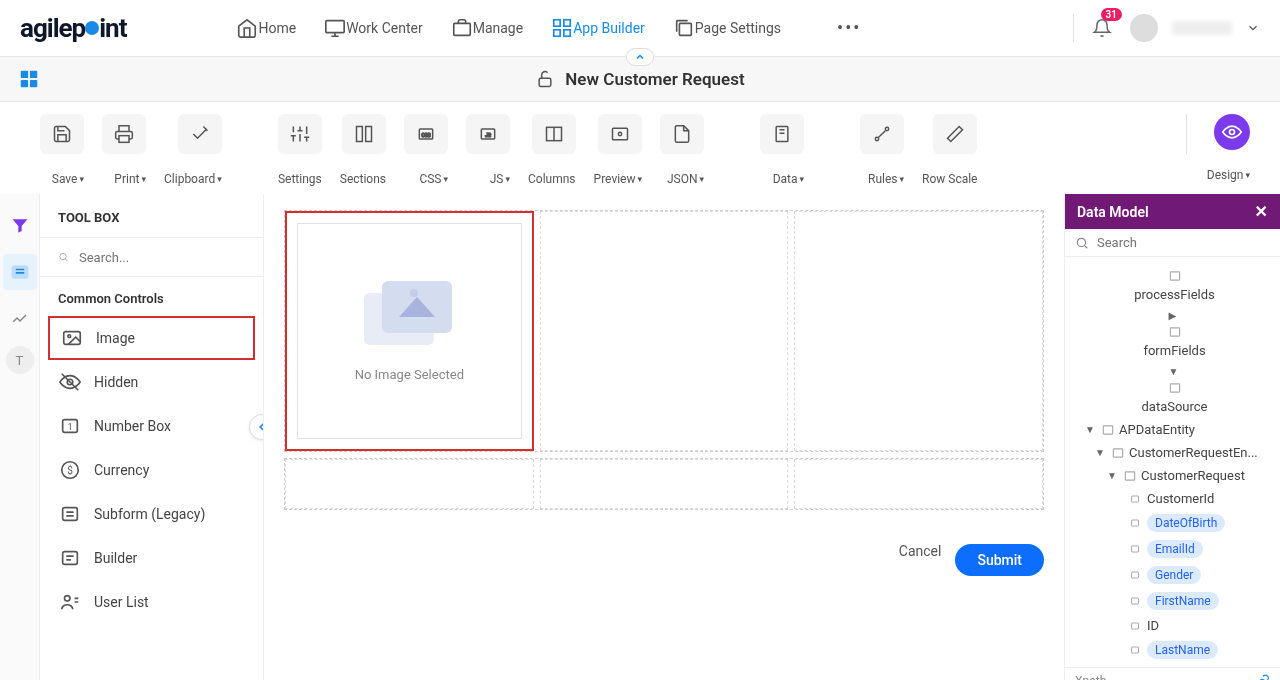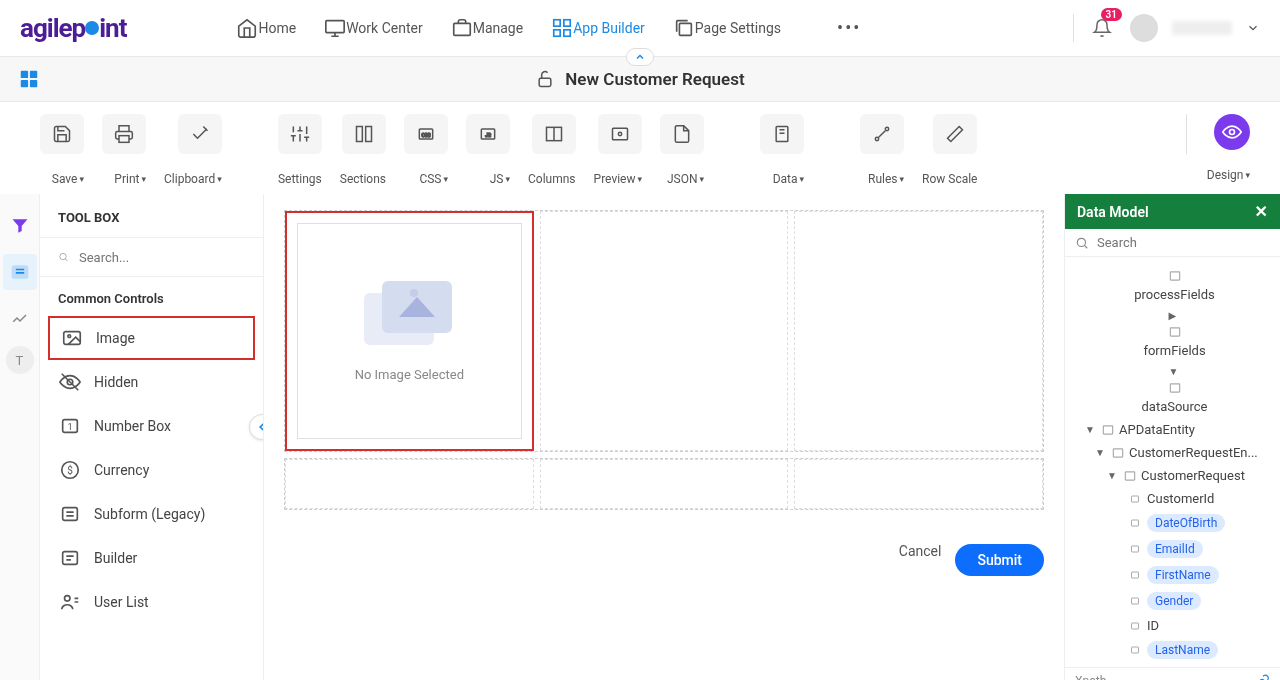--- a/index.html
+++ b/index.html
@@ -1,20 +1,20 @@
 <!DOCTYPE html>
 <html><head>
 <meta charset="utf-8">
 <style>
 * { margin: 0; padding: 0; box-sizing: border-box; font-family: -apple-system, BlinkMacSystemFont, "Segoe UI", Roboto, sans-serif; }
 body { background: #fff; color: #333; font-size: 13px; overflow: hidden; width: 1280px; height: 680px; }
 
 
 .header { display: flex; align-items: center; padding: 8px 20px; height: 56px; }
-.logo { font-size: 26px; font-weight: 700; color: #4c1d95; letter-spacing: -1px; }
+.logo { font-size: 26px; font-weight: 700; color: #0f172a; letter-spacing: -1px; }
 .logo .dot { display: inline-block; width: 14px; height: 14px; background: #1a8ae6; border-radius: 50%; position: relative; top: -2px; }
 .nav { display: flex; gap: 28px; margin-left: 110px; }
 .nav-item { display: flex; align-items: center; color: #555; cursor: pointer; font-size: 14px; }
 .nav-item.active { color: #1a8ae6; }
 .nav-more { color: #555; cursor: pointer; margin-left: 28px; font-size: 18px; letter-spacing: 2px; }
 .header-right { margin-left: auto; display: flex; align-items: center; gap: 14px; }
 .divider-v { width: 1px; height: 28px; background: #e0e0e0; }
 .bell { position: relative; color: #666; cursor: pointer; padding: 4px; }
 .bell-badge { position: absolute; top: -6px; right: -6px; background: #e91e63; color: #fff; font-size: 10px; font-weight: 600; border-radius: 10px; padding: 1px 5px; }
 .avatar { width: 28px; height: 28px; border-radius: 50%; background: #ddd; }
@@ -65,21 +65,21 @@
 .img-front { position: absolute; width: 70px; height: 52px; background: #d4dcf0; border-radius: 6px; top: 0; left: 18px; display: flex; align-items: center; justify-content: center; }
 .img-mountain { width: 0; height: 0; border-left: 18px solid transparent; border-right: 18px solid transparent; border-bottom: 20px solid #a8b4dd; }
 .img-sun { position: absolute; top: 8px; left: 28px; width: 8px; height: 8px; border-radius: 50%; background: #c4cce8; }
 .drop-row2 { margin-top: 6px; }
 .drop-row2 .drop-cell { min-height: 50px; }
 .canvas-actions { display: flex; justify-content: flex-end; gap: 14px; margin-top: 16px; align-items: center; }
 .btn-cancel { background: none; border: none; color: #555; cursor: pointer; font-size: 14px; }
 .btn-submit { background: #0d6efd; color: #fff; border: none; border-radius: 18px; padding: 8px 22px; cursor: pointer; font-size: 14px; font-weight: 500; margin-top: 18px; }
 
 .data-panel { width: 216px; background: #fff; border-left: 1px solid #eee; display: flex; flex-direction: column; }
-.data-header { background: #15803d; color: #fff; padding: 8px 12px; font-weight: 600; font-size: 14px; display: flex; justify-content: space-between; align-items: center; }
+.data-header { background: #701a75; color: #fff; padding: 8px 12px; font-weight: 600; font-size: 14px; display: flex; justify-content: space-between; align-items: center; }
 .data-close { cursor: pointer; font-size: 16px; }
 .data-search { display: flex; align-items: center; padding: 6px 10px; border-bottom: 1px solid #eee; gap: 8px; color: #888; }
 .data-search input { border: none; outline: none; font-size: 13px; flex: 1; }
 .tree { flex: 1; overflow-y: auto; padding: 4px 6px; font-size: 13px; }
 .tree-node { padding: 4px 2px; display: flex; align-items: center; gap: 4px; cursor: pointer; white-space: nowrap; overflow: hidden; text-overflow: ellipsis; }
 .tree-toggle { width: 12px; display: inline-block; font-size: 10px; color: #666; }
 .tree-icon { color: #aaa; display: inline-flex; }
 .tree-label { color: #444; }
 .tree-field { display: flex; align-items: center; gap: 6px; padding: 4px 2px; }
 .tree-field.highlighted .tree-label { background: #dbeafe; color: #2563eb; padding: 2px 8px; border-radius: 10px; font-size: 12px; }
@@ -573,29 +573,29 @@
             </svg>
           </span>
           <span class="tree-label">EmailId</span>
         </div>
       <div class="tree-field indent-5 highlighted">
           <span class="tree-icon">
             <svg width="12" height="12" viewBox="0 0 24 24" fill="none" stroke="currentColor" stroke-width="2">
               <rect x="5" y="6" width="14" height="12" rx="1"></rect>
             </svg>
           </span>
-          <span class="tree-label">FirstName</span>
+          <span class="tree-label">Gender</span>
         </div>
       <div class="tree-field indent-5 highlighted">
           <span class="tree-icon">
             <svg width="12" height="12" viewBox="0 0 24 24" fill="none" stroke="currentColor" stroke-width="2">
               <rect x="5" y="6" width="14" height="12" rx="1"></rect>
             </svg>
           </span>
-          <span class="tree-label">Gender</span>
+          <span class="tree-label">FirstName</span>
         </div>
       <div class="tree-field indent-5">
           <span class="tree-icon">
             <svg width="12" height="12" viewBox="0 0 24 24" fill="none" stroke="currentColor" stroke-width="2">
               <rect x="5" y="6" width="14" height="12" rx="1"></rect>
             </svg>
           </span>
           <span class="tree-label">ID</span>
         </div>
       <div class="tree-field indent-5 highlighted">

